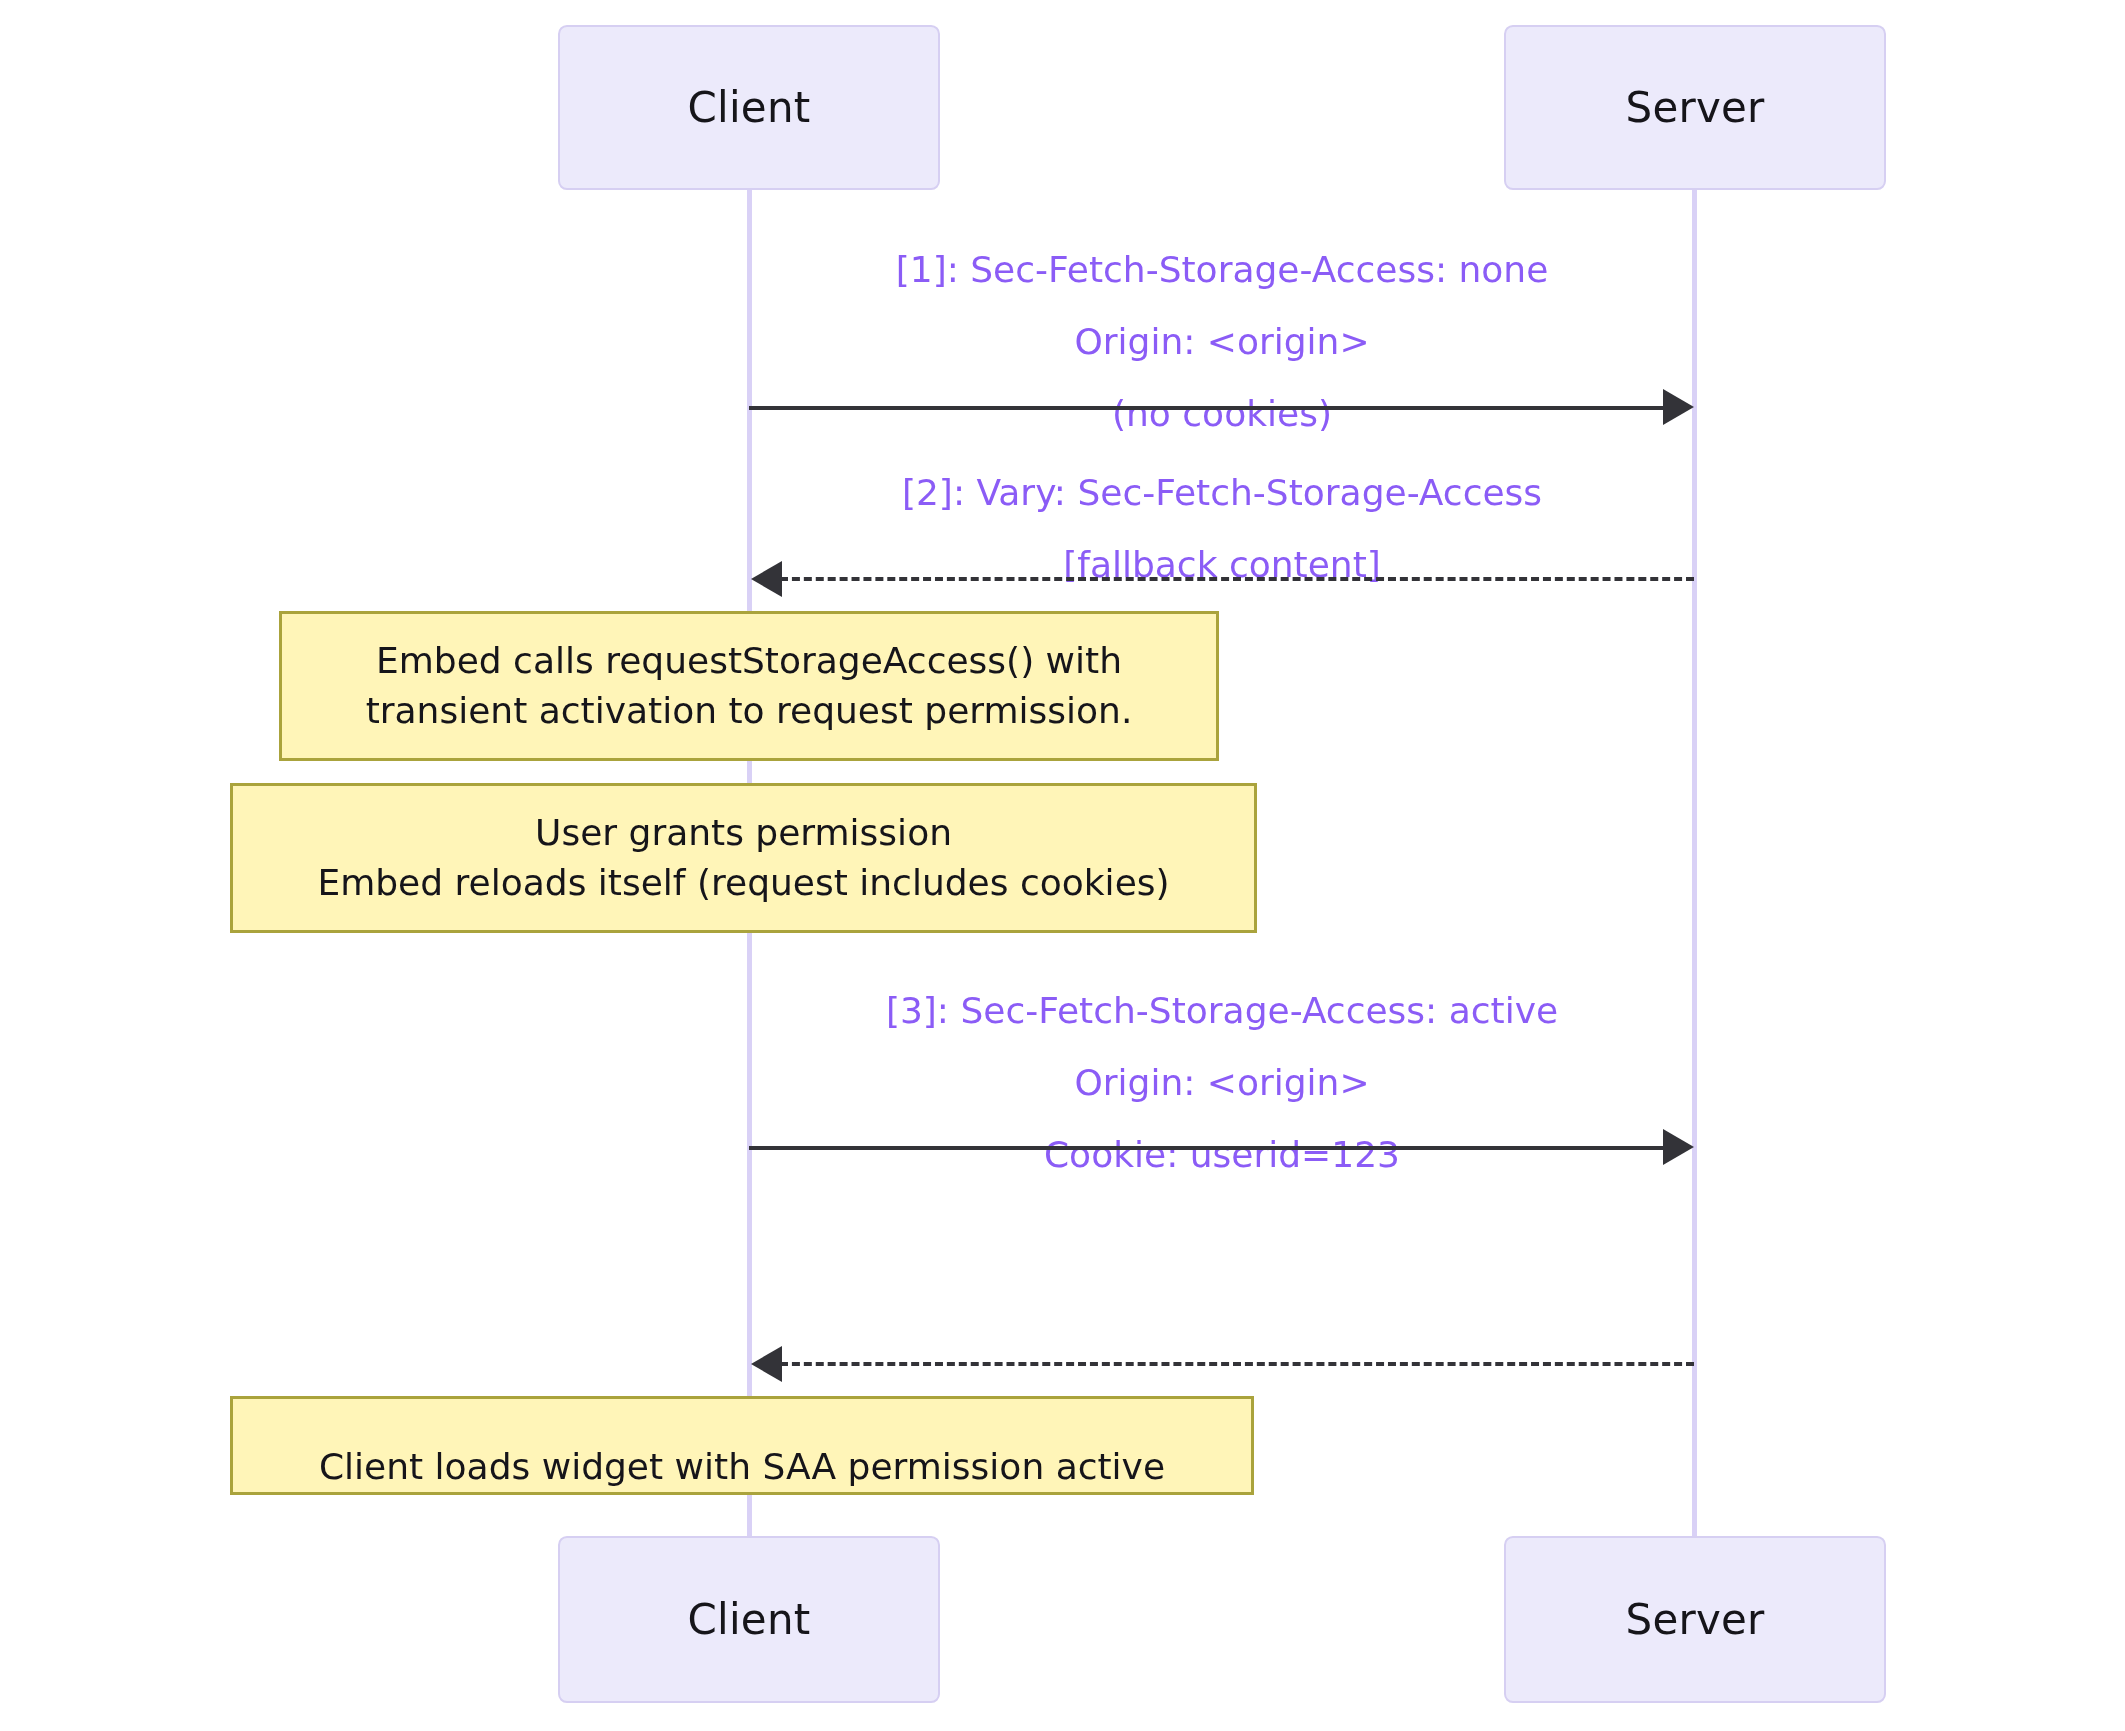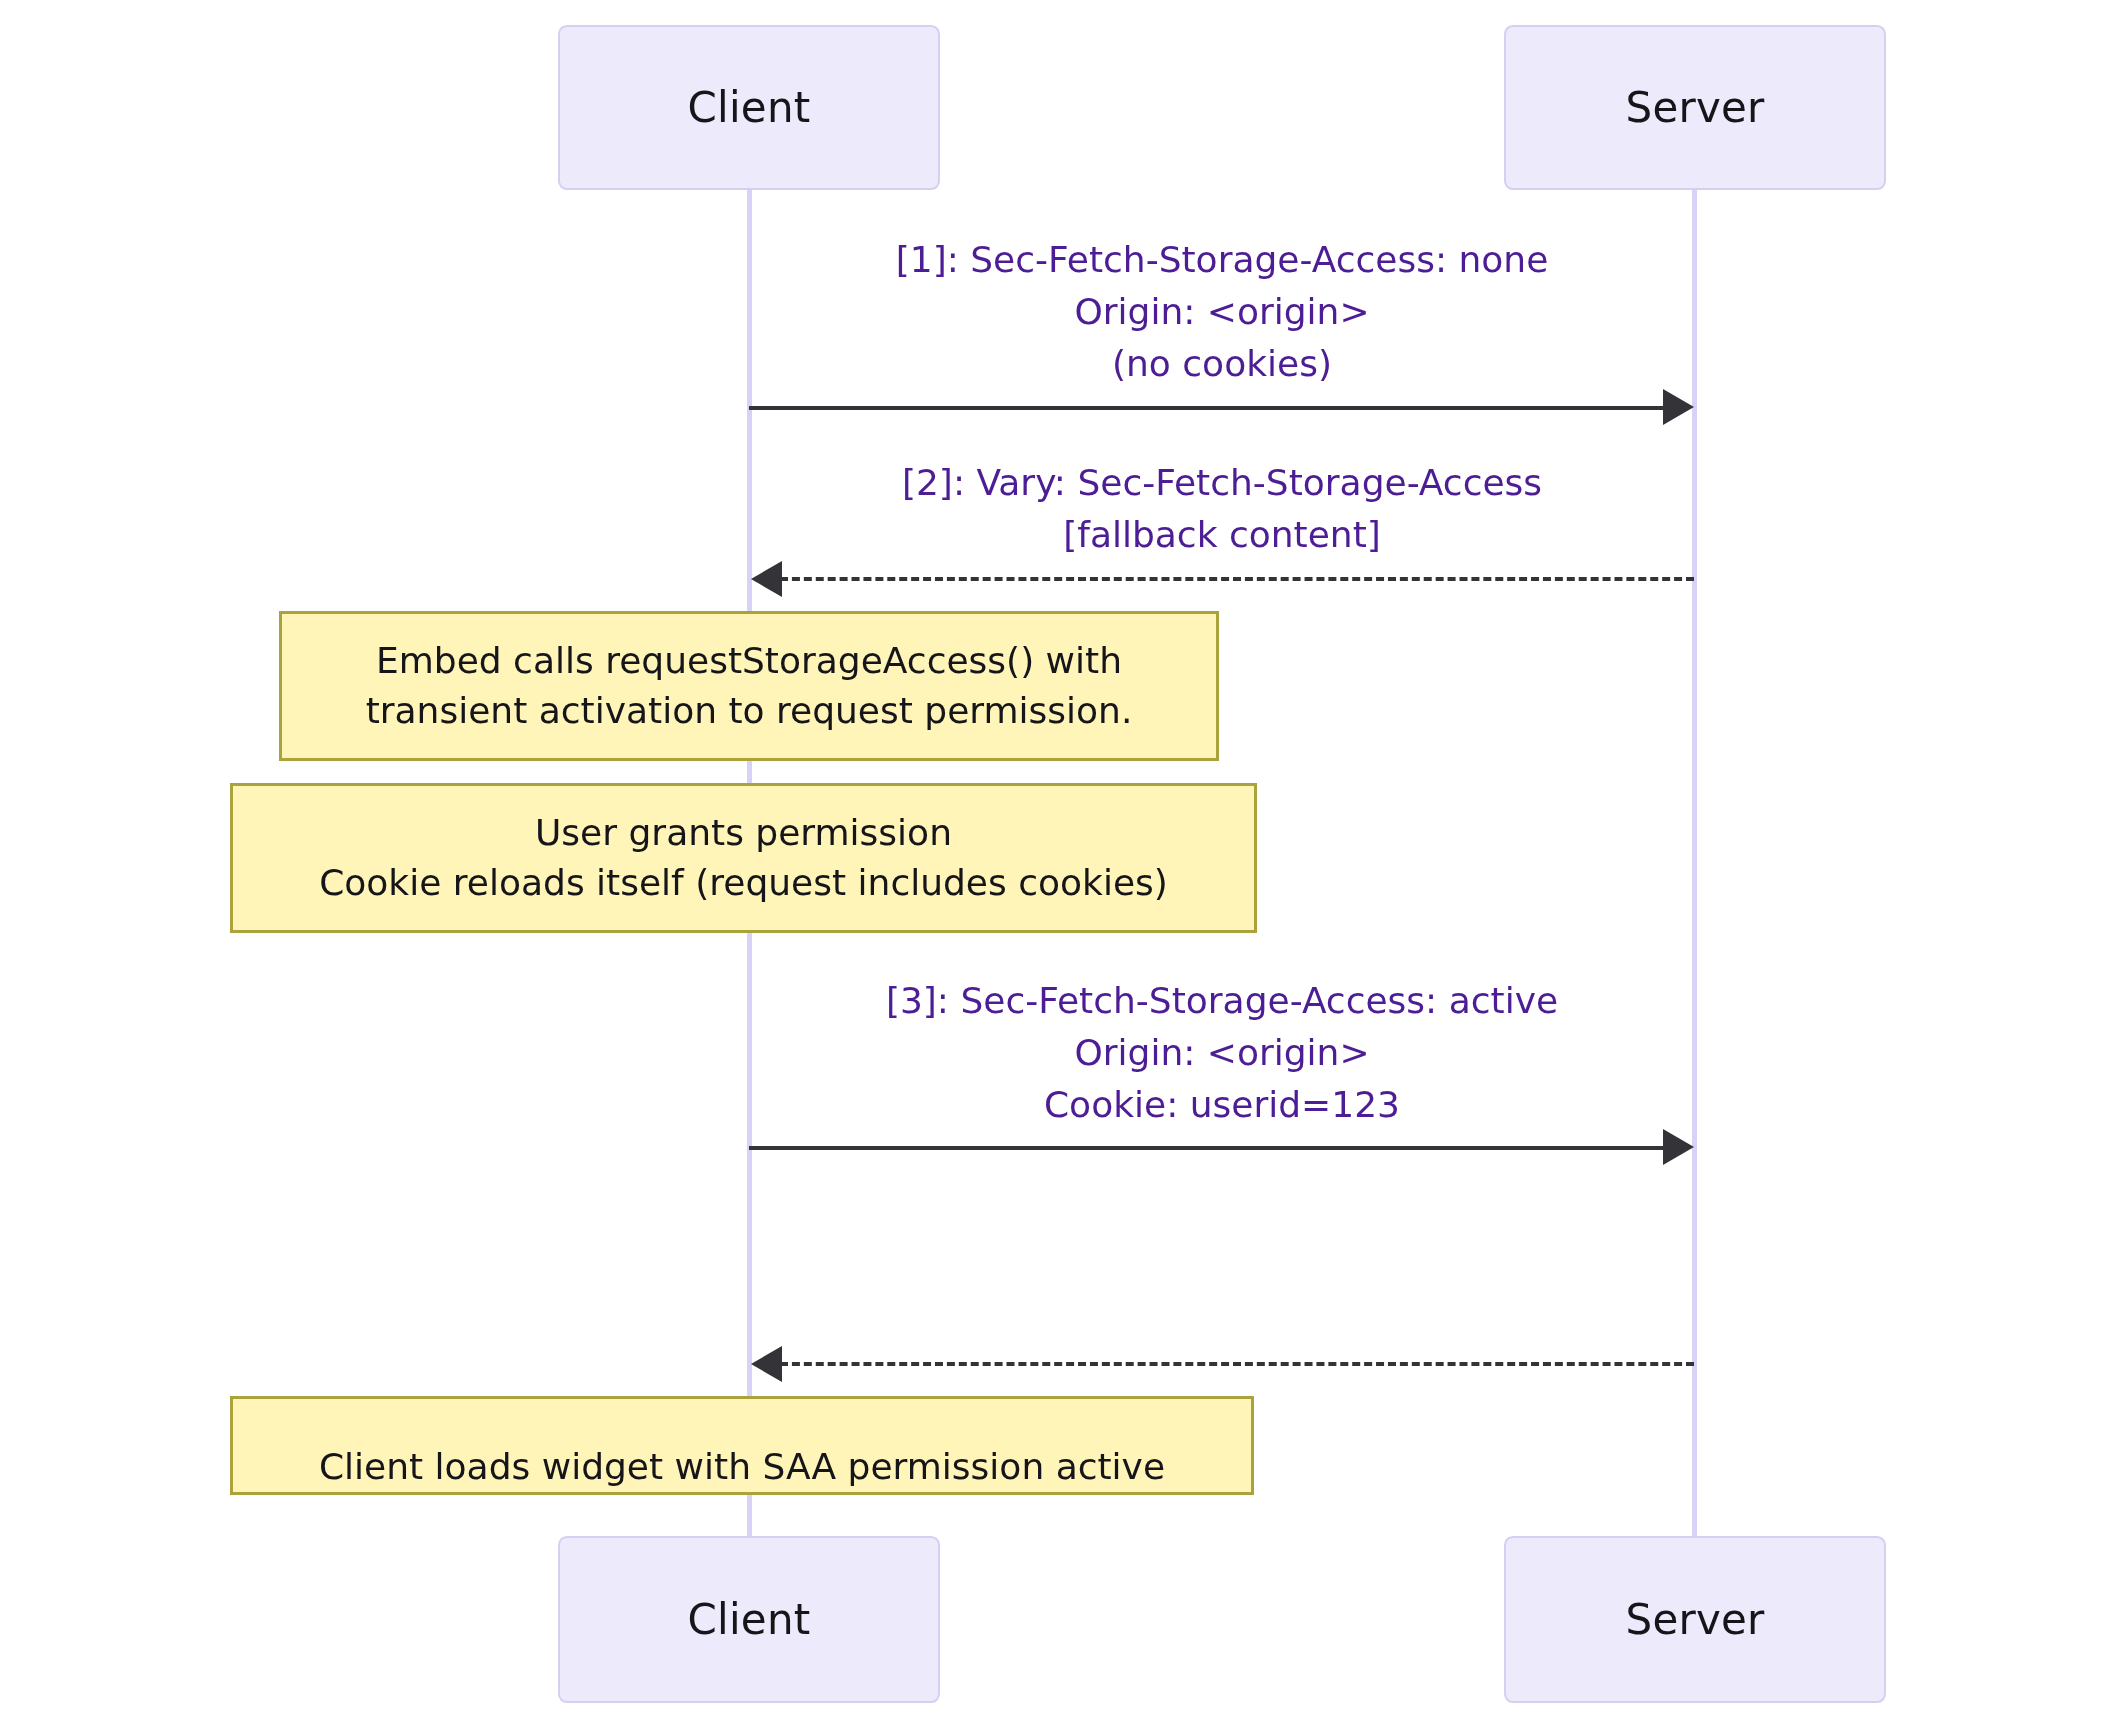--- a/index.html
+++ b/index.html
@@ -65,23 +65,23 @@
     position: absolute;
     width: 0;
     height: 0;
     border-top: 18.7px solid transparent;
     border-bottom: 18.7px solid transparent;
     border-right: 31.5px solid #333338;
   }
   .msg-text {
     position: absolute;
     text-align: center;
-    color: #4c1d95;
+    color: #8b5cf6;
     font-size: 36px;
-    line-height: 52px;
+    line-height: 72px;
     font-family: "DejaVu Sans", sans-serif;
     white-space: pre;
   }
 
   
   .note {
     position: absolute;
     box-sizing: border-box;
     background: #FFF5B8;
     border: 3px solid #AAA33C;
@@ -126,21 +126,21 @@
   <div class="msg-line dashed" style="left:780px; top:577px; width:914px;"></div>
   <div class="arrow-head-left" style="left:751px; top:561px;"></div>
 
   <div class="note" style="left:279px; top:604px; width:940px; height:150px;">
     <span class="note-text">Embed calls requestStorageAccess() with
 transient activation to request permission.</span>
   </div>
 
   <div class="note" style="left:230px; top:776px; width:1027px; height:150px;">
     <span class="note-text">User grants permission
-Cookie reloads itself (request includes cookies)</span>
+Embed reloads itself (request includes cookies)</span>
   </div>
 
   <div class="msg-text" style="left:749px; top:975px; width:946px;">[3]: Sec-Fetch-Storage-Access: active
 Origin: &lt;origin&gt;
 Cookie: userid=123</div>
   <div class="msg-line" style="left:749px; top:1146px; width:918px;"></div>
   <div class="arrow-head-right" style="left:1663px; top:1129px;"></div>
 
   <div class="msg-line dashed" style="left:780px; top:1362px; width:914px;"></div>
   <div class="arrow-head-left" style="left:751px; top:1346px;"></div>

